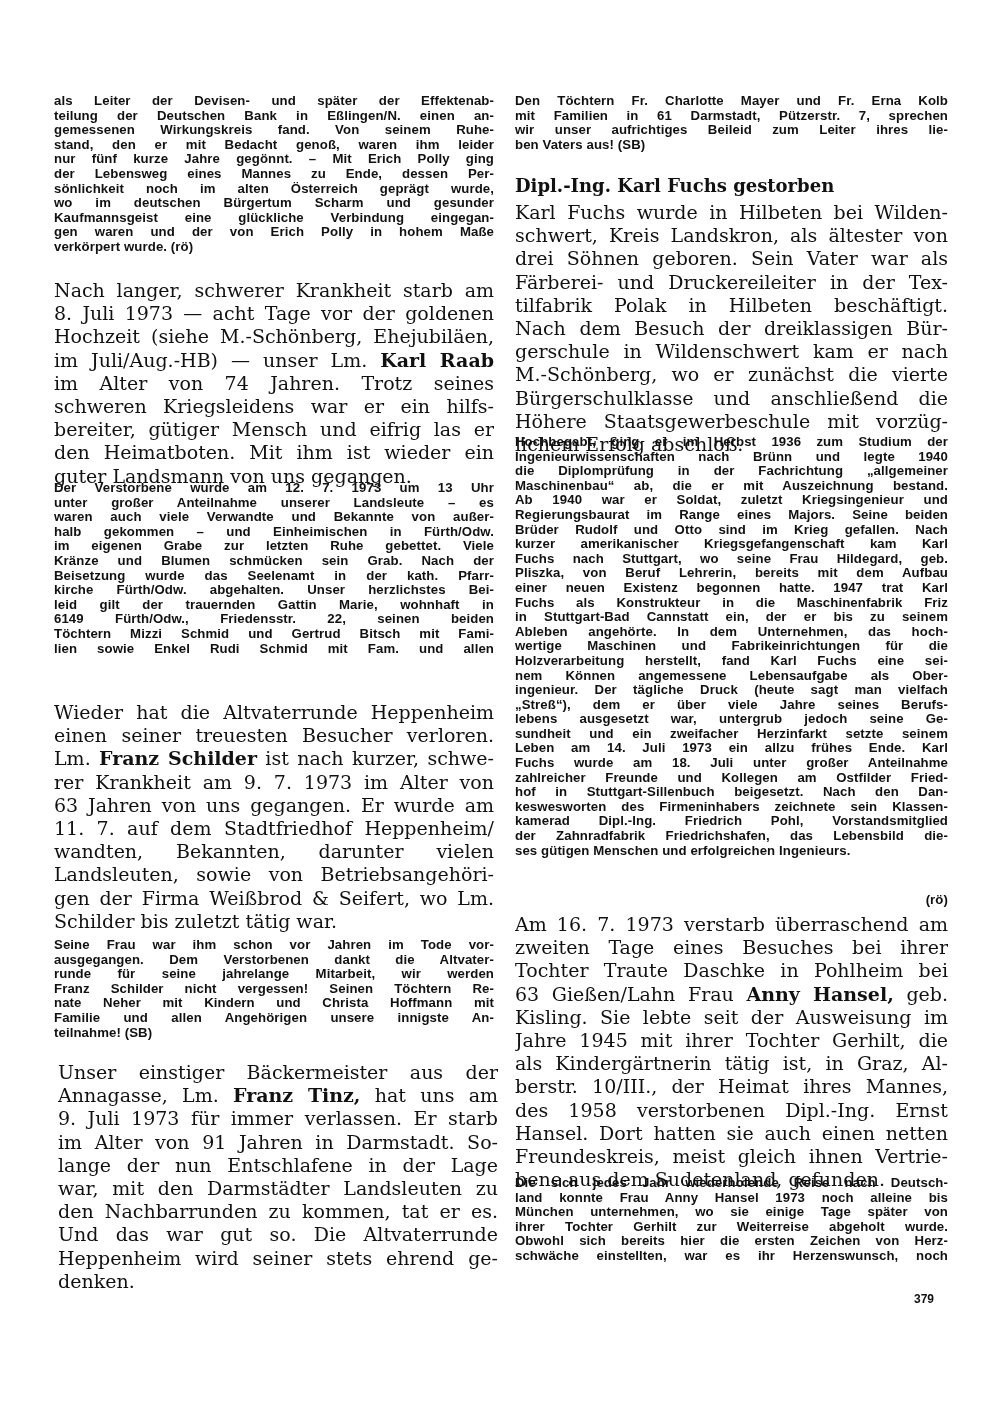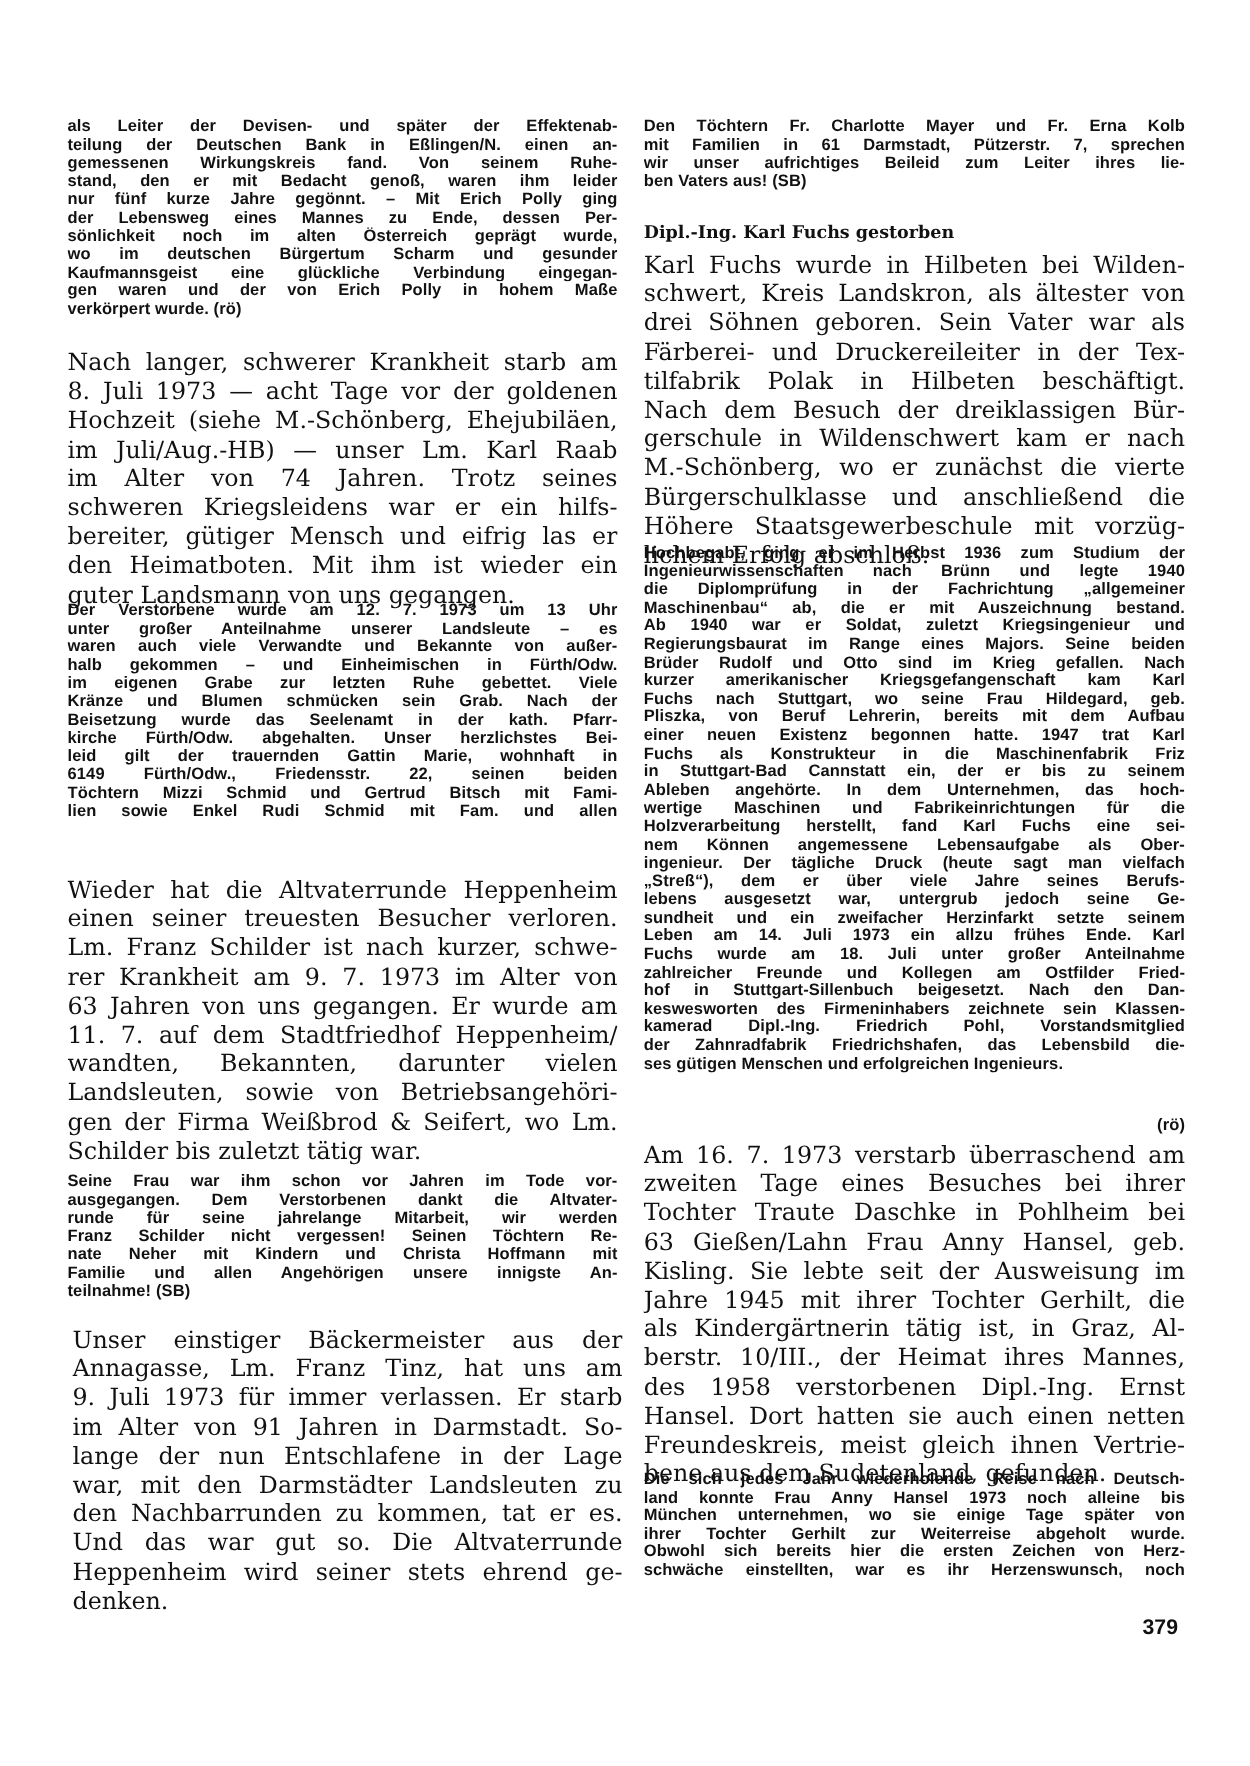--- a/index.html
+++ b/index.html
@@ -5,24 +5,24 @@
   html, body { margin: 0; padding: 0; background: #ffffff; }
   body { width: 1000px; height: 1413px; position: relative; overflow: hidden; color: #111; }
   .page { position: absolute; left: 0; top: 0; width: 1000px; height: 1413px; background: #fff; }
   .block { position: absolute; }
   .line { display: block; white-space: nowrap; text-align: justify; text-align-last: justify; overflow: hidden; }
   .line.last { text-align-last: left; }
   .small { font-family: "Liberation Sans", "DejaVu Sans", sans-serif; font-weight: bold; font-size: 13.2px; line-height: 14.6px; letter-spacing: 0.1px; transform-origin: left top; }
   .small .line { height: 14.6px; }
   .large { font-family: "DejaVu Serif", "Liberation Serif", serif; font-size: 19px; line-height: 23.2px; }
   .large .line { height: 23.2px; }
-  .heading { font-family: "DejaVu Serif", "Liberation Serif", serif; font-weight: bold; font-size: 14px; line-height: 22px; }
+  .heading { font-family: "DejaVu Serif", "Liberation Serif", serif; font-weight: bold; font-size: 18px; line-height: 22px; }
   .right-tag { display: block; text-align: right; }
-  .pagenum { position: absolute; font-family: "Liberation Sans", "DejaVu Sans", sans-serif; font-weight: bold; font-size: 17px; }
-  b { font-weight: normal; }
+  .pagenum { position: absolute; font-family: "Liberation Sans", "DejaVu Sans", sans-serif; font-weight: bold; font-size: 12px; }
+  b { font-weight: bold; }
 </style>
 </head>
 <body>
 
 <div class="page">
 
   <div class="block small" id="L1" style="left:54px; top:94px; width:440px;">
       <span class="line">als Leiter der Devisen- und später der Effektenab-</span>
       <span class="line">teilung der Deutschen Bank in Eßlingen/N. einen an-</span>
       <span class="line">gemessenen Wirkungskreis fand. Von seinem Ruhe-</span>

